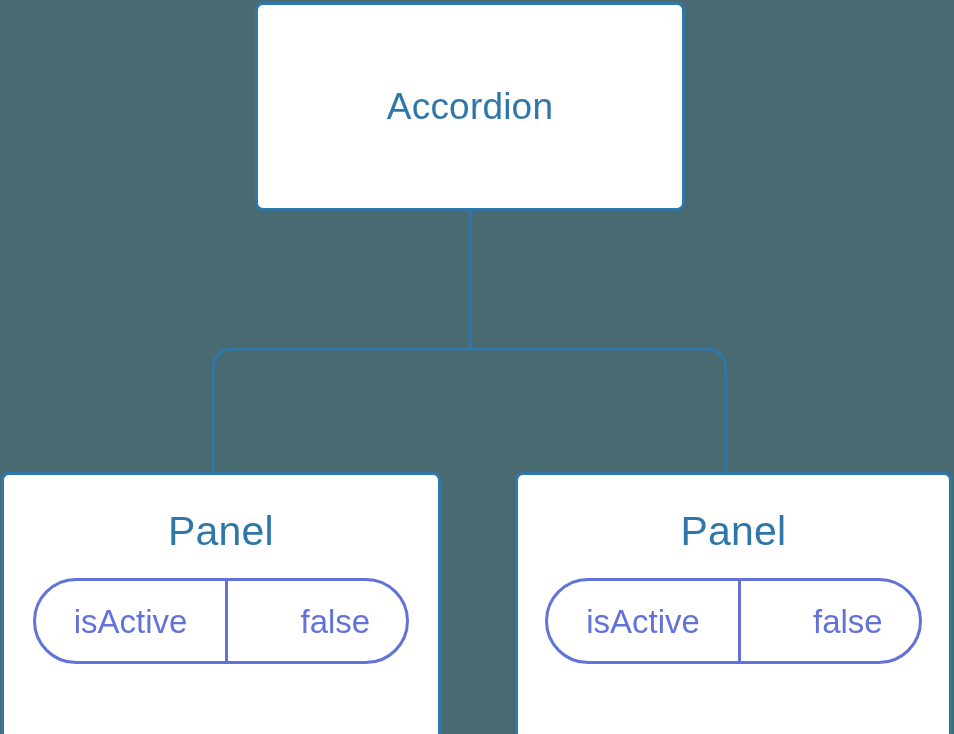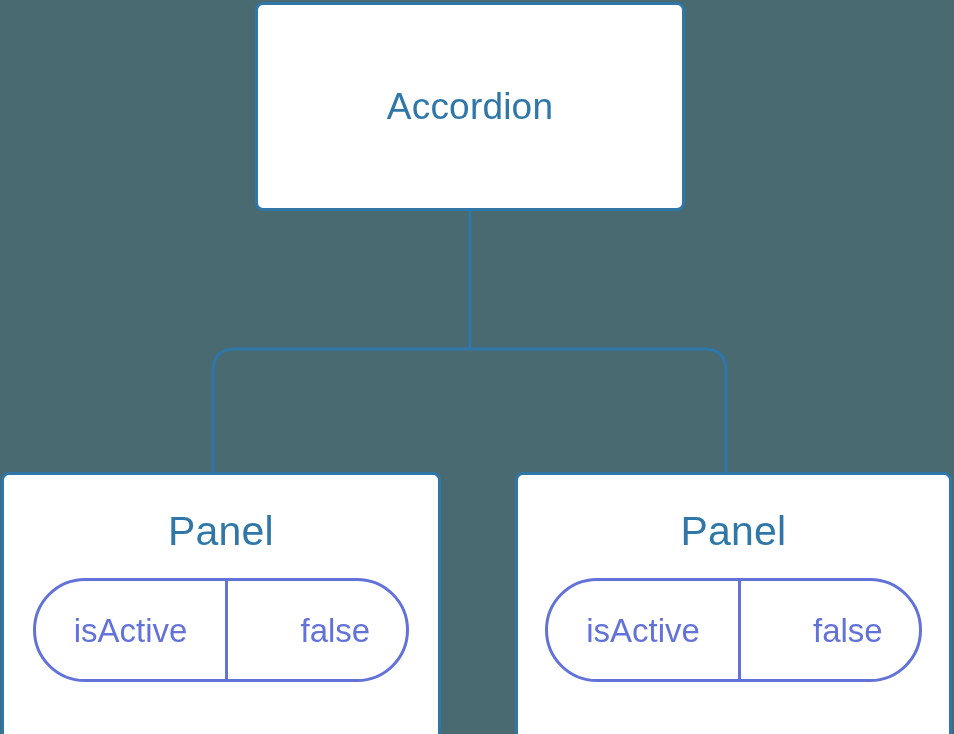--- a/index.html
+++ b/index.html
@@ -77,21 +77,21 @@
     white-space: nowrap;
   }
 
   #node-accordion .node-title {
     font-size: 37px;
   }
 
   
   .state-pill {
     margin-top: 26px;
-    height: 104px;
+    height: 86px;
     border: 3px solid #6272d9;
     border-radius: 52px;
     box-sizing: border-box;
     display: flex;
     align-items: stretch;
     background: transparent;
     gap: 36px;
   }
 
   .pill-key {

